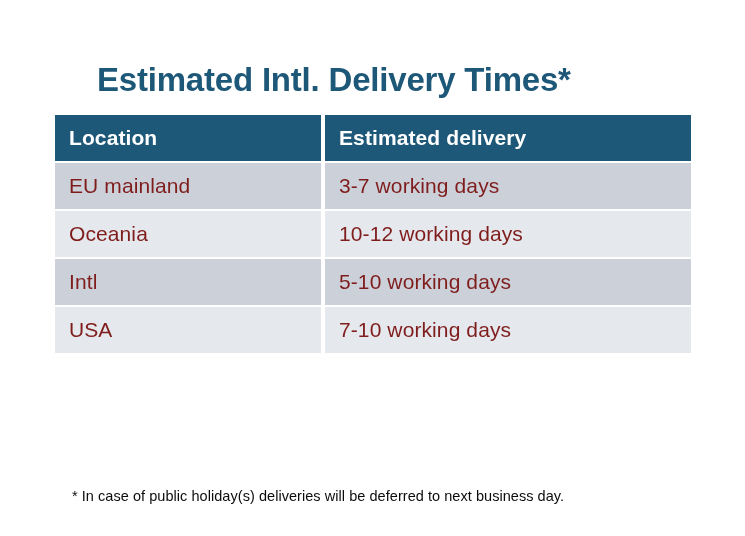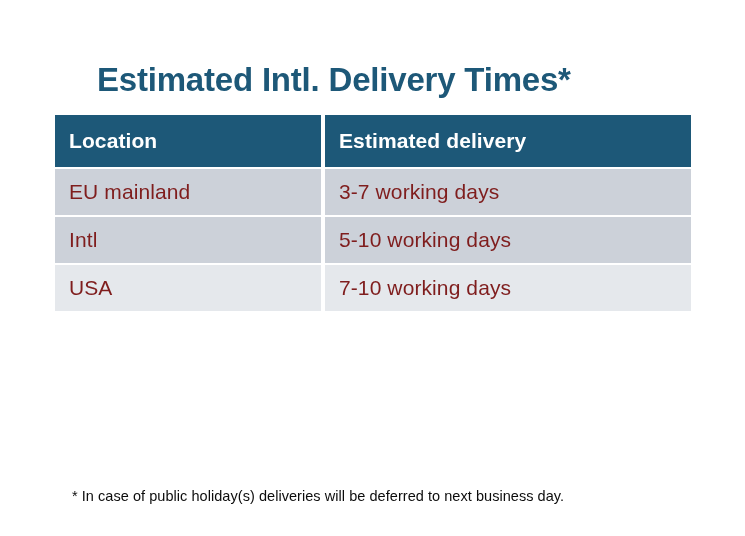--- a/index.html
+++ b/index.html
@@ -57,21 +57,21 @@
   }
 
   .col-location  { width: 266px; }
   .col-estimated { width: 366px; }
 
   .header-row th {
     background: #1d5878;
     color: #ffffff;
     font-size: 21px;
     font-weight: bold;
-    height: 52px;
+    height: 46px;
     letter-spacing: 0.1px;
   }
 
   .data-row td {
     height: 46px;
     font-size: 21px;
     color: #7f1d1d;
     letter-spacing: 0.1px;
   }
 
@@ -104,20 +104,24 @@
       <tr class="header-row">
         <th>Location</th>
         <th>Estimated delivery</th>
       </tr>
     </thead>
     <tbody>
       <tr class="data-row shade-dark">
         <td>EU mainland</td>
         <td>3-7 working days</td>
       </tr>
+      <tr class="data-row shade-light">
+        <td>Oceania</td>
+        <td>10-12 working days</td>
+      </tr>
       <tr class="data-row shade-dark">
         <td>Intl</td>
         <td>5-10 working days</td>
       </tr>
       <tr class="data-row shade-light">
         <td>USA</td>
         <td>7-10 working days</td>
       </tr>
     </tbody>
   </table>

